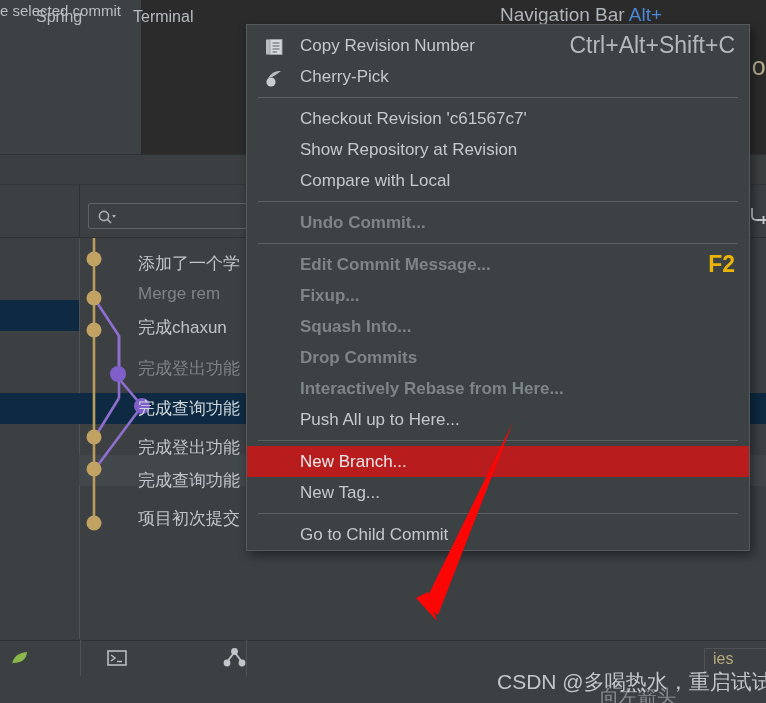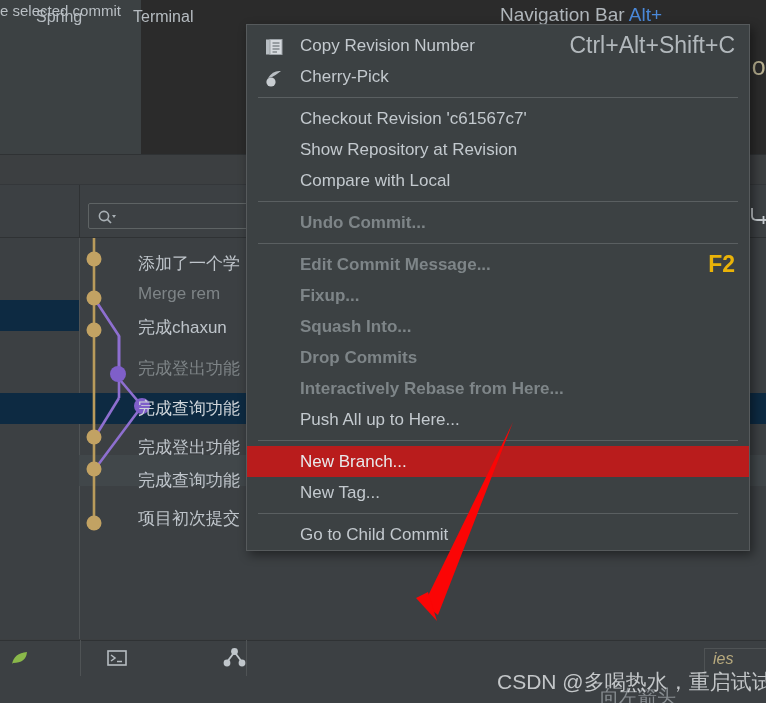--- a/index.html
+++ b/index.html
@@ -136,21 +136,21 @@
     position: absolute;
     left: 0; top: 676px; width: 766px; height: 27px;
     background: #3c4043;
   }
   .status-text {
     position:absolute; left:0px; top:2px;
     font-size:15px; color:#b9bfc4; white-space:nowrap;
   }
   .right-ies {
     position:absolute; left:713px; top:650px;
-    font-size:16px; color:#b8aa7e; white-space:nowrap;font-style:italic;
+    font-size:16px; color:#b8aa7e; white-space:nowrap;
   }
   .bar-div { position:absolute; top:640px; width:1px; height:36px; background:#4f5355; }
 
   
   #context-menu {
     position: absolute;
     left: 246px; top: 24px;
     width: 504px;
     background: #3c4143;
     border: 1px solid #565a5c;

